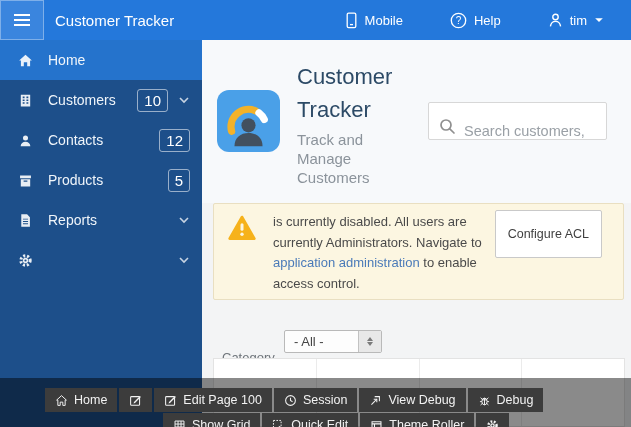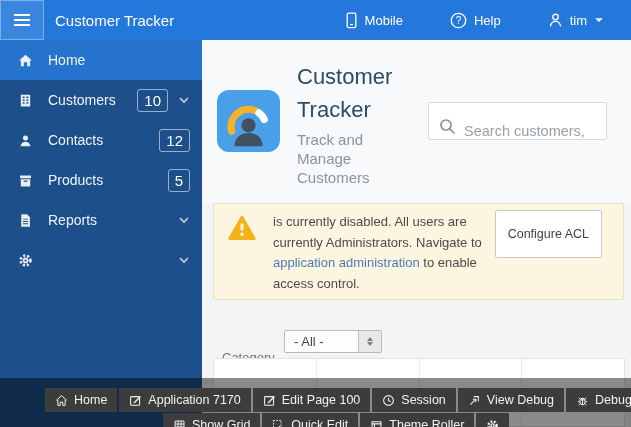--- a/index.html
+++ b/index.html
@@ -245,21 +245,20 @@
       <svg viewBox="0 0 16 16" fill="none" stroke="#f2f2f2" stroke-width="1.2">
           <path d="M8 2 14 7.5h-1.5V14H9.6v-4H6.4v4H3.5V7.5H2z"></path>
         </svg>
       <span>Home</span>
     </button>
     <button class="devbtn">
       <svg viewBox="0 0 16 16">
           <rect x="2" y="3.2" width="11" height="10.6" rx="1" fill="none" stroke="#f2f2f2" stroke-width="1.3"></rect>
           <path d="M6.2 9.8 13.4 2.6l1.2 1.2-7.2 7.2-1.8.6z" fill="#f2f2f2"></path>
         </svg>
-      <span>Application 7170</span>
     </button>
     <button class="devbtn">
       <svg viewBox="0 0 16 16">
           <rect x="2" y="3.2" width="11" height="10.6" rx="1" fill="none" stroke="#f2f2f2" stroke-width="1.3"></rect>
           <path d="M6.2 9.8 13.4 2.6l1.2 1.2-7.2 7.2-1.8.6z" fill="#f2f2f2"></path>
         </svg>
       <span>Edit Page 100</span>
     </button>
     <button class="devbtn">
       <svg viewBox="0 0 16 16" fill="none" stroke="#f2f2f2" stroke-width="1.3">

